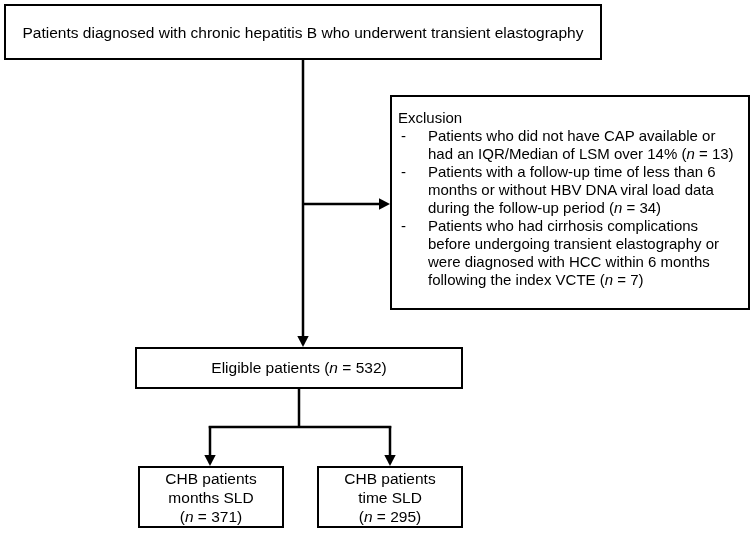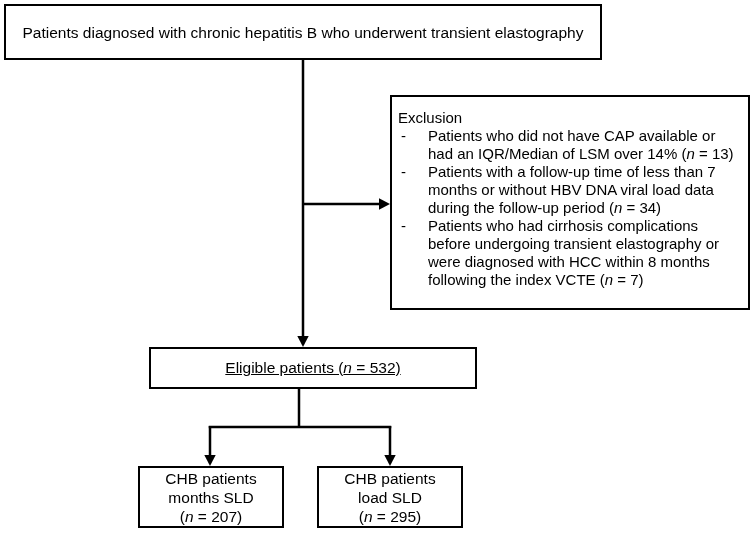--- a/index.html
+++ b/index.html
@@ -47,25 +47,24 @@
     padding: 12px 6px 16px 6px;
   }
   .excl-item { display: flex; }
   .excl-bullet {
     flex: none;
     width: 30px;
     padding-left: 3px;
   }
   .excl-text { flex: 1; padding-right: 2px; }
   .eligible-box {
-    left: 149px; top: 347px;
+    left: 135px; top: 347px;
     width: 328px; height: 42px;
     font-size: 15.5px;
     line-height: 20px;
-    text-decoration: underline;
   }
   .left-box {
     left: 138px; top: 466px;
     width: 146px; height: 62px;
     font-size: 15.5px;
     line-height: 19px;
   }
   .right-box {
     left: 317px; top: 466px;
     width: 146px; height: 62px;
@@ -102,46 +101,46 @@
     <div>Exclusion</div>
     <div class="excl-item">
       <span class="excl-bullet">-</span>
       <span class="excl-text">
         <span>Patients who did not have CAP available or had an IQR/Median of LSM over 14% (</span><span class="n-italic">n</span><span> = 13)</span>
       </span>
     </div>
     <div class="excl-item">
       <span class="excl-bullet">-</span>
       <span class="excl-text">
-        <span>Patients with a follow-up time of less than 7 months or without HBV DNA viral load data during the follow-up period (</span><span class="n-italic">n</span><span> = 34)</span>
+        <span>Patients with a follow-up time of less than 6 months or without HBV DNA viral load data during the follow-up period (</span><span class="n-italic">n</span><span> = 34)</span>
       </span>
     </div>
     <div class="excl-item">
       <span class="excl-bullet">-</span>
       <span class="excl-text">
-        <span>Patients who had cirrhosis complications before undergoing transient elastography or were diagnosed with HCC within 8 months following the index VCTE (</span><span class="n-italic">n</span><span> = 7)</span>
+        <span>Patients who had cirrhosis complications before undergoing transient elastography or were diagnosed with HCC within 6 months following the index VCTE (</span><span class="n-italic">n</span><span> = 7)</span>
       </span>
     </div>
   </div>
 
   <div class="box centered eligible-box">
     <span>
       <span>Eligible patients (</span><span class="n-italic">n</span><span> = 532)</span>
     </span>
   </div>
 
   <div class="box centered left-box">
     <span>CHB patients</span>
     <span>months SLD</span>
     <span>
-      <span>(</span><span class="n-italic">n</span><span> = 207)</span>
+      <span>(</span><span class="n-italic">n</span><span> = 371)</span>
     </span>
   </div>
 
   <div class="box centered right-box">
     <span>CHB patients</span>
-    <span>load SLD</span>
+    <span>time SLD</span>
     <span>
       <span>(</span><span class="n-italic">n</span><span> = 295)</span>
     </span>
   </div>
 
 </div>
 
 </body></html>

